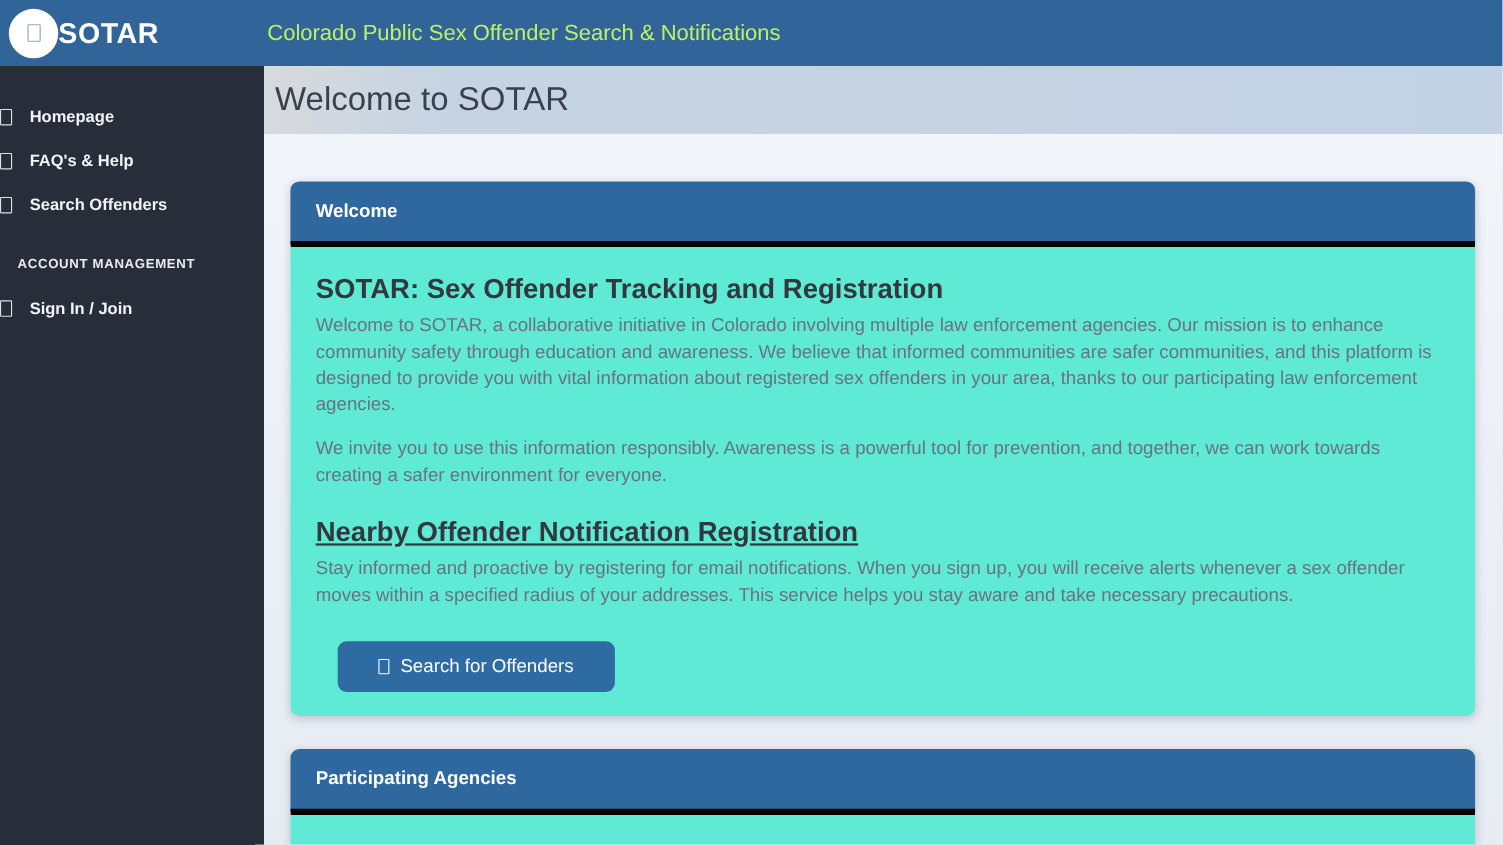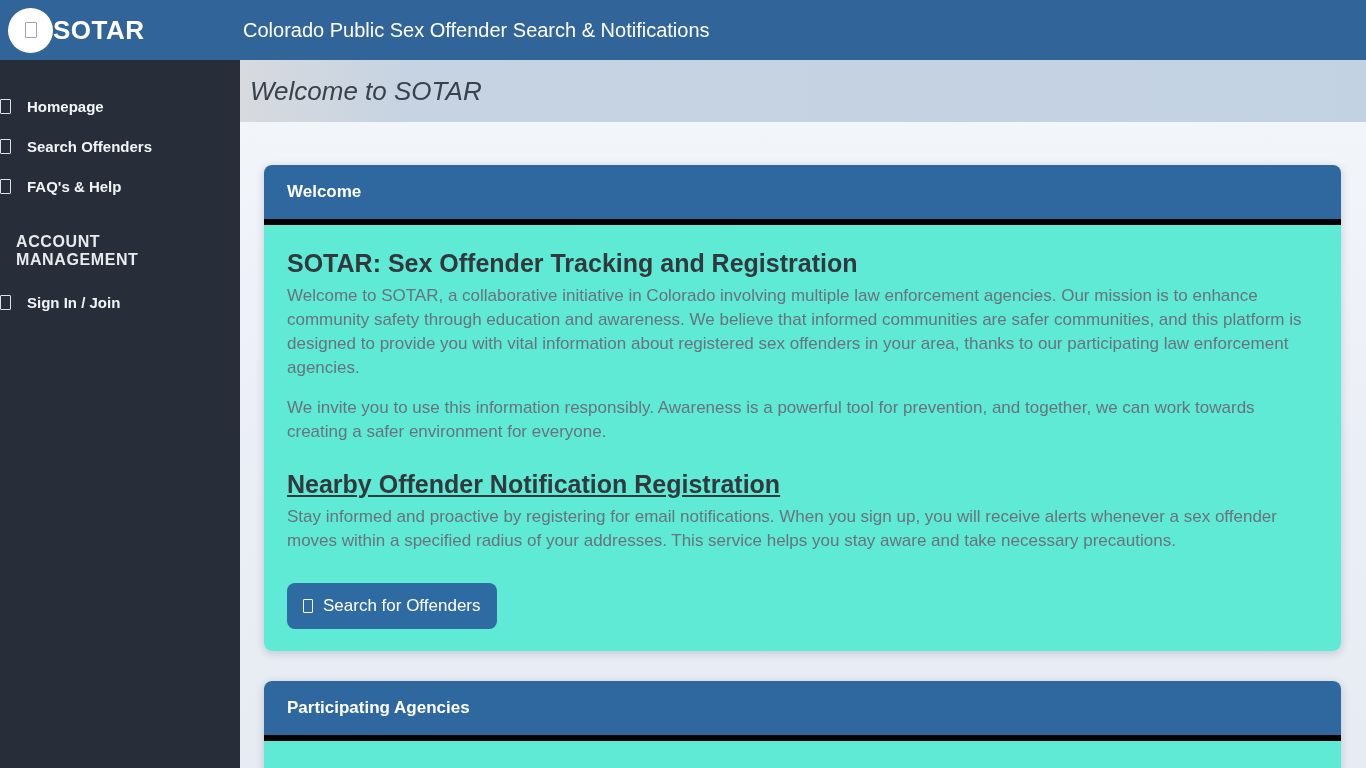--- a/index.html
+++ b/index.html
@@ -30,21 +30,21 @@
     width: 11px; height: 15px;
     border: 1px solid currentColor;
     border-radius: 1px;
   }
   .logo-circle .tofu { color: #9aa2ab; width: 12px; height: 16px; }
   .brand-name {
     color: #ffffff; font-size: 26px; font-weight: bold;
     letter-spacing: 0.5px; 
   }
   .app-title {
-    color: #ffffff; font-size: 20px; font-weight: 400; padding-left: 3px;
+    color: #bef264; font-size: 20px; font-weight: 400; padding-left: 3px;
   }
 
   
   .shell { display: flex; height: 708px; }
 
   
   .sidebar {
     width: 240px; flex: 0 0 240px;
     background: #272e3a;
     padding-top: 27px;
@@ -52,34 +52,34 @@
   }
   .side-item {
     display: flex; align-items: center;
     padding: 11px 0; margin-bottom: 1px;
     font-size: 15px; font-weight: 600;
     color: #f2f4f6; cursor: pointer;
   }
   .side-item .tofu { color: #dde1e6; margin-right: 16px; }
   .side-section {
     padding: 26px 28px 14px 16px;
-    font-size: 16px; font-weight: bold; letter-spacing: 0.6px;
+    font-size: 12px; font-weight: bold; letter-spacing: 0.6px;
     color: #e8eaee;
   }
 
   
   .main { flex: 1 1 auto; display: flex; flex-direction: column; }
   .page-title-band {
     height: 62px; flex: 0 0 62px;
     background: linear-gradient(to right, #d7dade 0%, #c6d3e2 15%, #c3d2e3 100%);
     display: flex; align-items: center;
     padding-left: 10px;
   }
   .page-title {
-    font-size: 26px; font-weight: 400; color: #39424c; font-style: italic;
+    font-size: 30px; font-weight: 400; color: #39424c;
   }
   .content {
     flex: 1 1 auto;
     background: linear-gradient(180deg, #f2f5fa 0%, #eaeef5 55%, #e7ebf2 100%);
     padding: 43px 25px 0 24px;
     overflow: hidden;
   }
 
   
   .card {
@@ -107,23 +107,24 @@
     margin-bottom: 16px;
   }
   .card-body h2.second { margin-top: 26px; text-decoration: underline; }
 
   .btn-primary {
     display: inline-flex; align-items: center;
     background: #2f6ba3; color: #ffffff;
     border: none; border-radius: 8px;
     font-family: "Liberation Sans", sans-serif;
     font-size: 17px;
-    padding: 13px 16px;
+    padding: 13px 37px;
     margin-top: 14px;
     cursor: pointer;
+    margin-left: 20px;
   }
   .btn-primary .tofu { color: #ffffff; margin-right: 10px; width: 10px; height: 14px; }
 
   .agencies-lead {
     font-size: 17px; line-height: 24px;
     font-weight: bold; color: #5d6771;
     margin-bottom: 0 !important;
   }
 </style>
 </head>
@@ -140,25 +141,25 @@
 </header>
 
 <div class="shell">
   <nav class="sidebar">
     <div class="side-item">
       <span class="tofu"></span>
       <span>Homepage</span>
     </div>
     <div class="side-item">
       <span class="tofu"></span>
-      <span>Search Offenders</span>
+      <span>FAQ's &amp; Help</span>
     </div>
     <div class="side-item">
       <span class="tofu"></span>
-      <span>FAQ's &amp; Help</span>
+      <span>Search Offenders</span>
     </div>
     <div class="side-section">ACCOUNT MANAGEMENT</div>
     <div class="side-item">
       <span class="tofu"></span>
       <span>Sign In / Join</span>
     </div>
   </nav>
 
   <main class="main">
     <div class="page-title-band">

